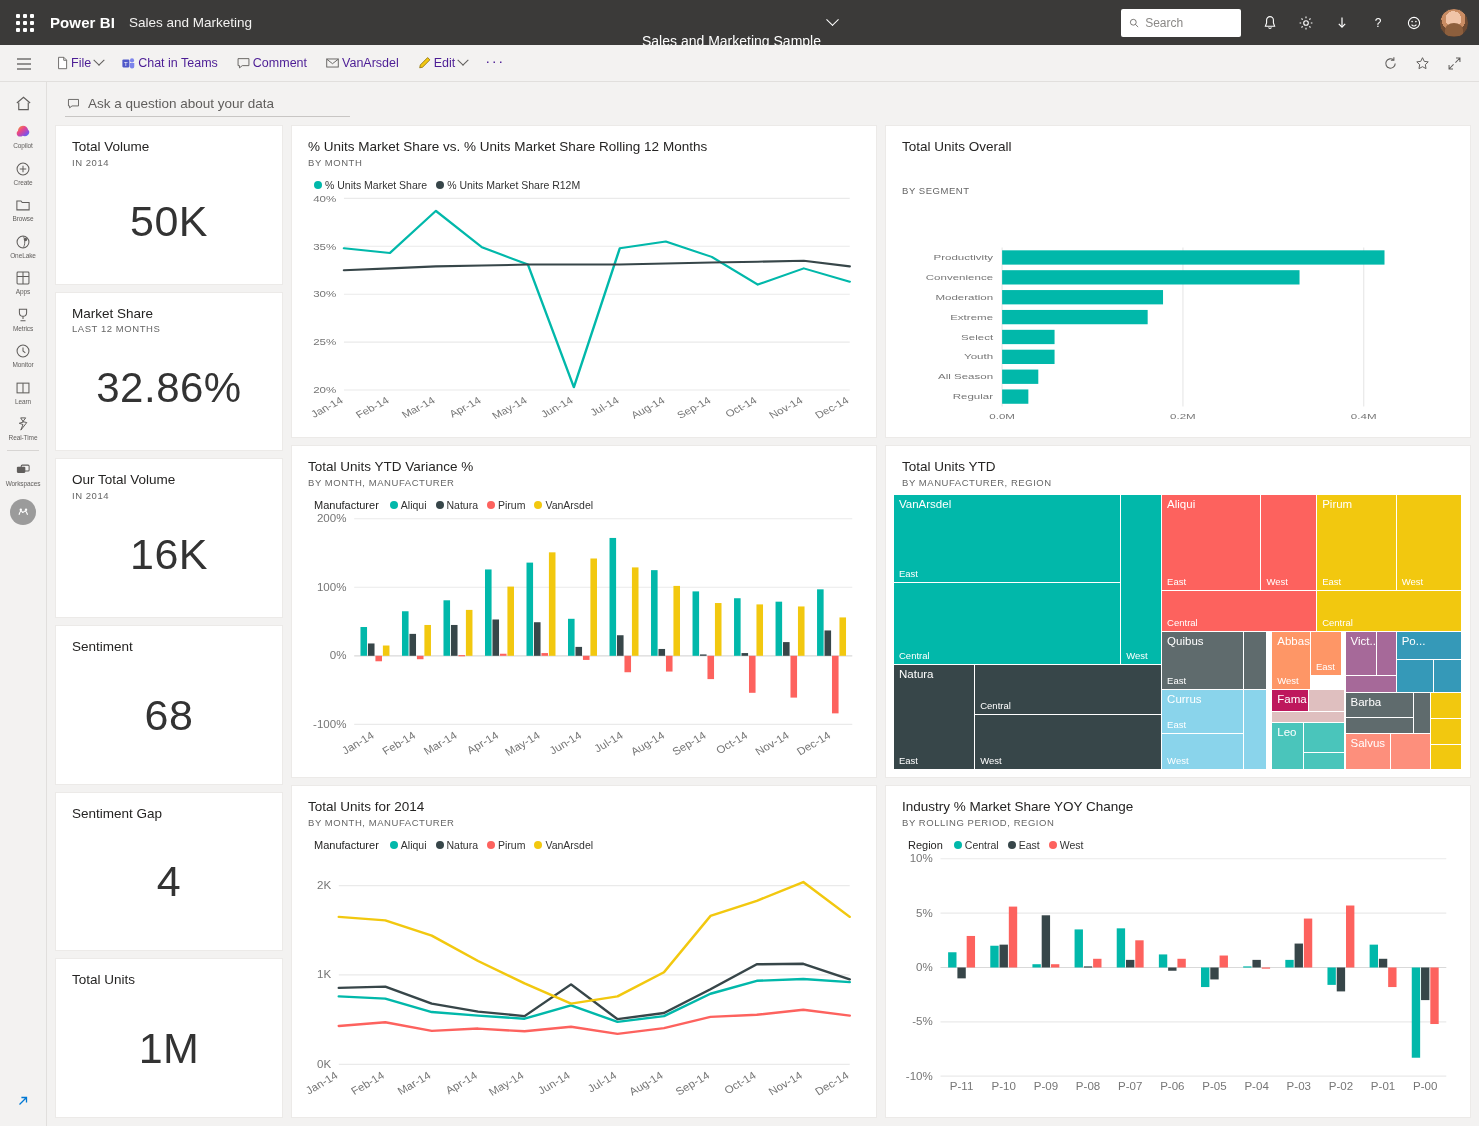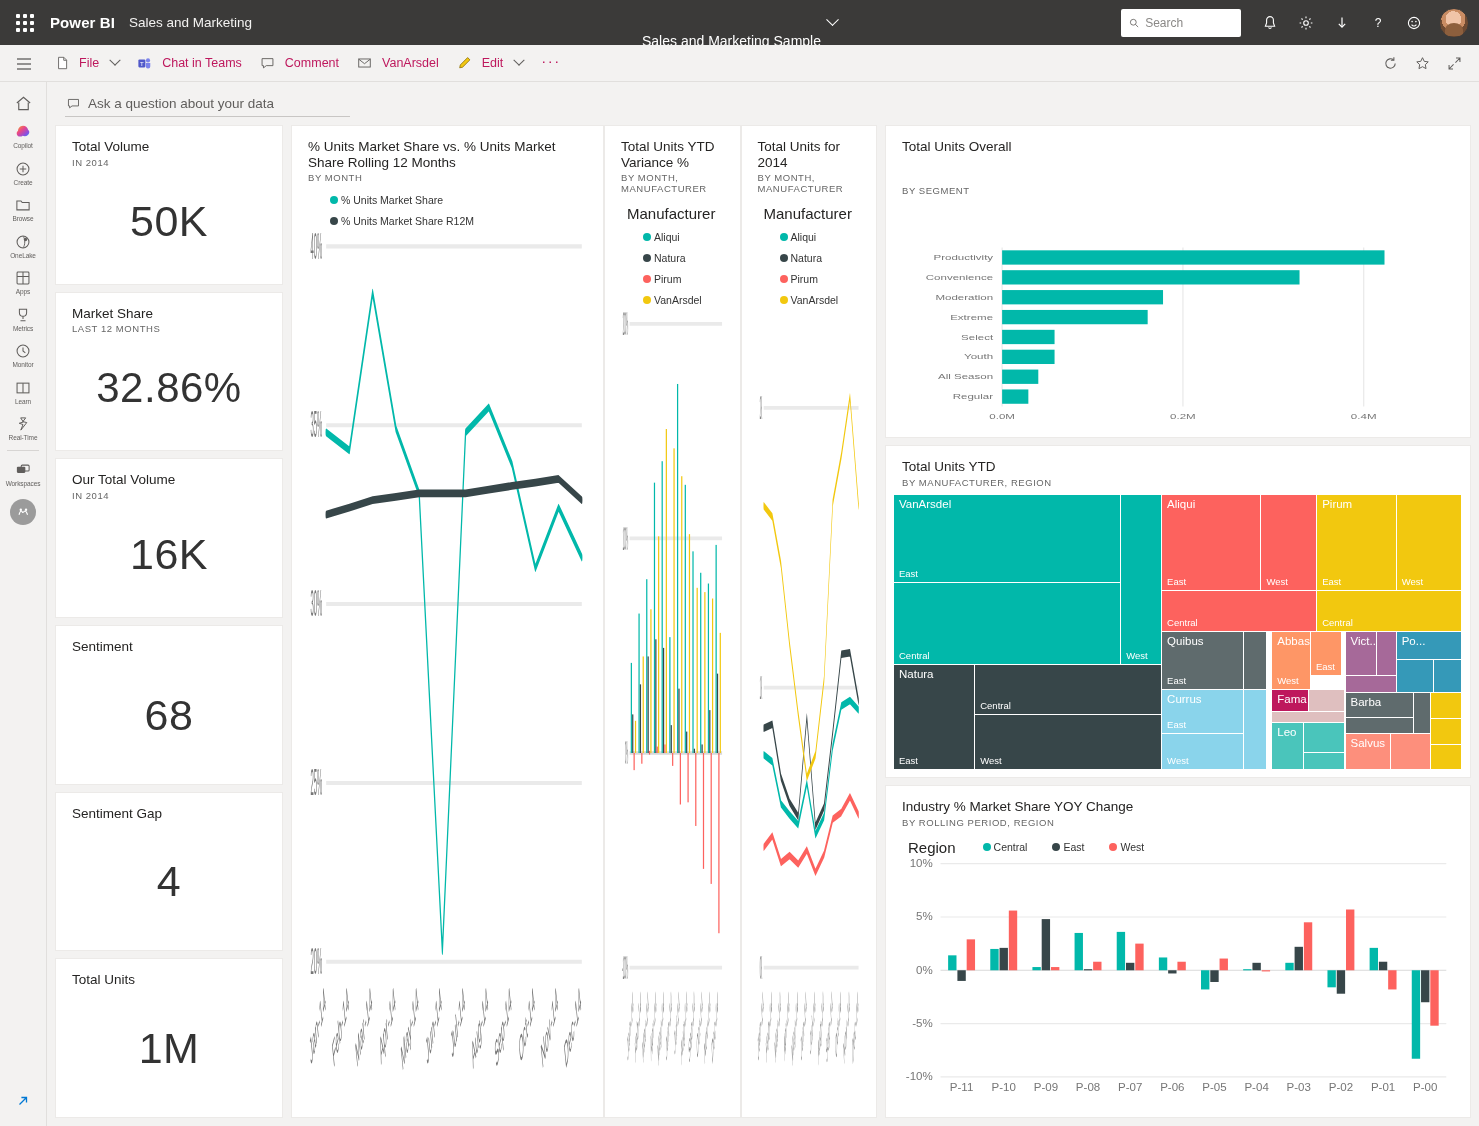--- a/index.html
+++ b/index.html
@@ -51,21 +51,21 @@
     content:""; position:absolute; left:18%; top:52%; width:64%; height:48%;
     background:#8d5f3d; border-radius:50% 50% 0 0;
   }
 
   
   .toolbar {
     height: 37px; background:#f3f2f1; border-bottom:1px solid #e1dfdd;
     display:flex; align-items:center; padding-left: 47px; flex: 0 0 37px;
     position:relative;
   }
-  .tb-item { display:flex; align-items:center; gap:10px; padding:5px 9px; cursor:pointer; font-size:12.5px; color:#be185d; border-radius:2px; }
+  .tb-item { display:flex; align-items:center; gap:2px; padding:5px 9px; cursor:pointer; font-size:12.5px; color:#4c1d95; border-radius:2px; }
   .tb-item .cd { width:8px; height:8px; border-right:1.4px solid #605e5c; border-bottom:1.4px solid #605e5c; transform: rotate(45deg) translate(-2px,-2px); margin-left:2px;}
   .tb-right { position:absolute; right:14px; display:flex; align-items:center; gap:10px; }
   .tb-right .ticon { width:22px; height:22px; }
 
   
   .body-row { display:flex; flex:1 1 auto; min-height:0; }
 
   
   .rail {
     width: 47px; background:#f3f2f1; border-right:1px solid #e1dfdd;
@@ -95,36 +95,36 @@
     padding: 2px 0 5px 2px; background:transparent; cursor:text;
   }
   .qna input {
     border:none; outline:none; background:transparent; font-family:inherit;
     font-size:13.5px; color:#605e5c; width:100%;
   }
   .qna input::placeholder { color:#605e5c; }
 
   .grid-area { flex:1 1 auto; padding: 0 17px 0 0; display:flex; gap:8px; padding-left:8px; padding-right:8px; padding-bottom:8px; min-height:0;}
   .col-kpi { width: 228px; display:flex; flex-direction:column; gap:7px; flex:0 0 228px; }
-  .col-mid { flex:1 1 0; display:flex; flex-direction:row; min-width:0;}
+  .col-mid { flex:1 1 0; display:flex; flex-direction:column; gap:7px; min-width:0;}
   .col-right { flex:1 1 0; display:flex; flex-direction:column; gap:7px; min-width:0;}
 
   .tile { background:#fff; border:1px solid #eceae8; padding: 13px 16px 8px 16px; display:flex; flex-direction:column; min-height:0; }
   .tile-title { font-size:13.5px; color:#252423; line-height:1.15; }
   .tile-sub { font-size:9.5px; color:#666; letter-spacing:.55px; margin-top:2px; text-transform:uppercase; }
 
   .kpi { flex: 1 1 0; justify-content:flex-start; }
   .kpi-val { flex:1 1 auto; display:flex; align-items:center; justify-content:center; font-size:43px; font-weight:300; color:#333; letter-spacing:0.5px; }
   .kpi-val.small { font-size:42px; }
 
   .chart-body { flex:1 1 auto; position:relative; min-height:0; }
   .legend { display:flex; align-items:center; gap:9px; margin: 11px 0 3px 6px; font-size:10.5px; color:#333; flex-wrap:wrap;}
-  .legend .lg { display:flex; align-items:center; gap:3px;margin-left:16px; }
+  .legend .lg { display:flex; align-items:center; gap:3px; }
   .legend .dot { width:8px; height:8px; border-radius:50%; display:block; }
-  .legend .lg-title { color:#252423; font-size:15px; margin-right:2px;}
+  .legend .lg-title { color:#252423; font-size:11px; margin-right:2px;}
 
   svg.chart { width:100%; height:100%; display:block; overflow:visible; }
   .axis-txt { font-family:"Liberation Sans", sans-serif; font-size:9px; fill:#767676; }
   .axis-txt-r { font-family:"Liberation Sans", sans-serif; font-size:9px; fill:#767676; text-anchor:end; }
   .gridline { stroke:#eaeaea; stroke-width:1; }
   .axis0 { stroke:#d9d9d9; stroke-width:1; }
 
   
   .tm { position:absolute; inset:0; }
   .tm-node { position:absolute; overflow:hidden; }

